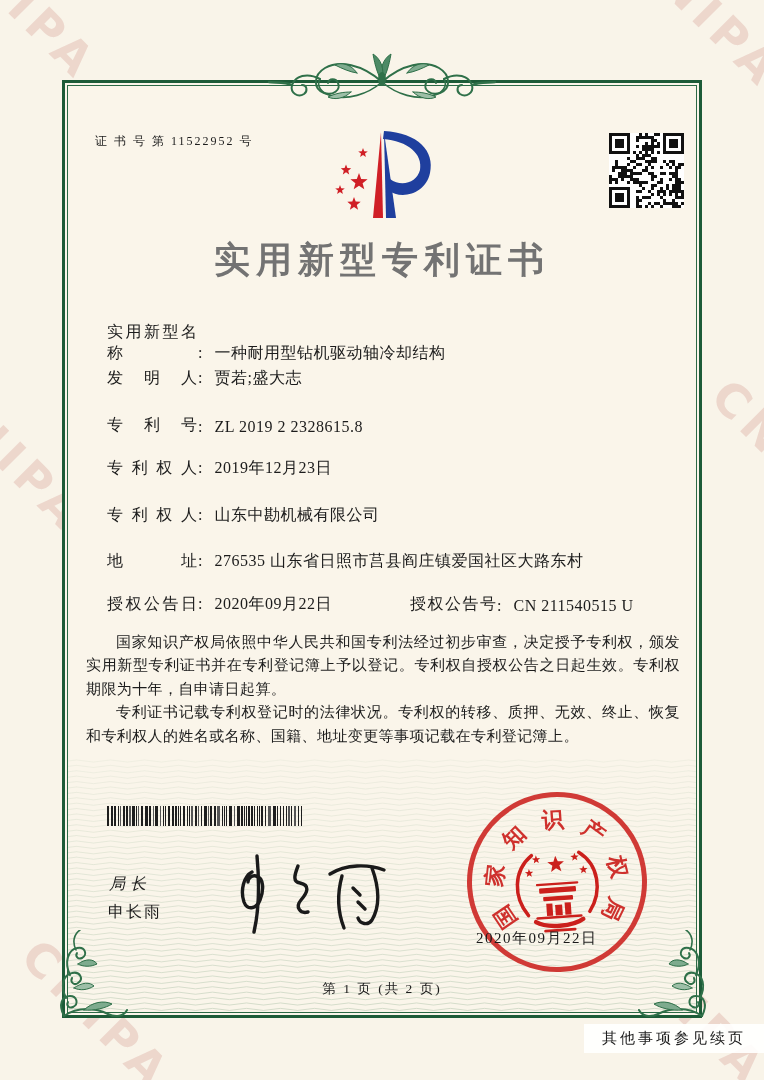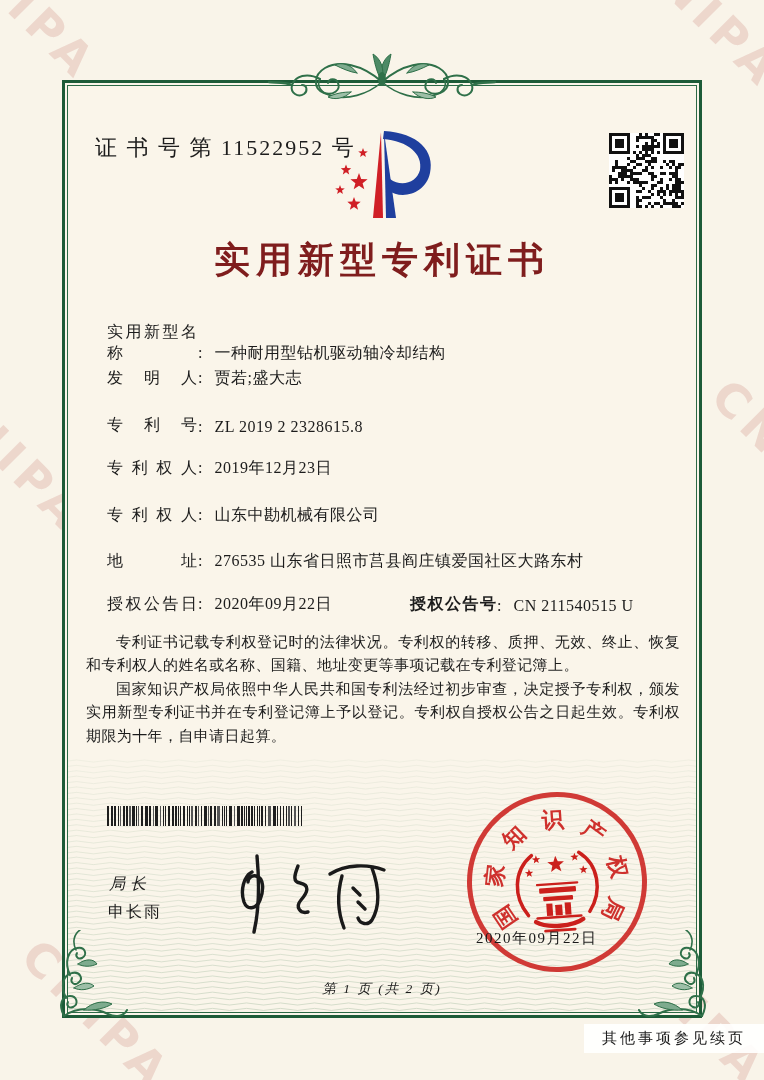--- a/index.html
+++ b/index.html
@@ -25,38 +25,38 @@
     position:absolute;left:2px;top:2px;right:2px;bottom:2px;
     border:1px solid #2c6a46;
   }
   .waves{position:absolute;left:3px;right:3px;bottom:3px;height:256px;}
   .ornament{position:absolute;pointer-events:none;}
   #orn-top{left:267px;top:52px;}
   #orn-bl{left:54px;top:930px;}
   #orn-br{left:638px;top:930px;}
   
   .cert-no{
-    position:absolute;left:95px;top:133px;font-size:22px;letter-spacing:2px;
+    position:absolute;left:95px;top:133px;font-size:12px;letter-spacing:2px;
   }
   .logo{position:absolute;left:332px;top:127px;}
   .qr{position:absolute;left:609px;top:133px;width:75px;height:75px;background:#fff;}
   .title{
     position:absolute;left:0;top:236px;width:100%;text-align:center;
-    font-size:36px;font-weight:bold;letter-spacing:6px;color:#7f1d1d;
+    font-size:36px;font-weight:bold;letter-spacing:6px;color:#737373;
   }
   
   .field-row{position:absolute;left:107px;width:560px;height:22px;font-size:16px;}
   .flabel{
     display:inline-block;width:90px;text-align:justify;text-align-last:justify;
     vertical-align:bottom;
   }
   .fcolon{margin-left:1px;}
   .fvalue{margin-left:8px;letter-spacing:0.5px;}
   .fgroup2{position:absolute;left:303px;top:0;white-space:nowrap;}
-  .fgroup2 .flabel{width:86px;font-weight:bold;}
+  .fgroup2 .flabel{width:86px;}
   
   .body-text{
     position:absolute;left:86px;top:631px;width:594px;
     font-size:15px;line-height:23.4px;text-align:justify;letter-spacing:0.4px;
   }
   .body-text p{margin:0;text-indent:2em;}
   
   .barcode{position:absolute;left:107px;top:806px;}
   .signer-title{position:absolute;left:109px;top:874px;font-size:16px;letter-spacing:5px;font-style:italic;}
   .signer-name{position:absolute;left:108px;top:902px;font-size:16px;letter-spacing:2px;}
@@ -74,21 +74,21 @@
     font-family:"Liberation Serif",serif;
   }
   .seal-emblem{position:absolute;left:50%;top:54%;transform:translate(-50%,-50%);}
   .seal-date{
     position:absolute;left:476px;top:929px;font-size:15px;letter-spacing:1.5px;
     color:#1a1a1a;z-index:5;
   }
   
   .page-info{
     position:absolute;left:62px;width:640px;top:980px;text-align:center;
-    font-size:13.5px;letter-spacing:2px;font-style:italic;
+    font-size:13.5px;letter-spacing:2px;
   }
   .cont-note{
     position:absolute;left:0;width:100%;top:1024px;text-align:right;
   }
   .cont-note span{
     display:inline-block;background:rgba(255,255,254,0.92);
     padding:5px 18px;font-size:15px;letter-spacing:3px;
   }
 </style>
 </head>
@@ -529,22 +529,22 @@
 <div class="field-row" style="top:594px">
   <span class="flabel">授权公告日</span><span class="fcolon">:</span>
   <span class="fvalue">2020年09月22日</span>
   <span class="fgroup2">
     <span class="flabel">授权公告号</span><span class="fcolon">:</span>
     <span class="fvalue">CN 211540515 U</span>
   </span>
 </div>
 
 <div class="body-text">
+  <p>国家知识产权局依照中华人民共和国专利法经过初步审查，决定授予专利权，颁发实用新型专利证书并在专利登记簿上予以登记。专利权自授权公告之日起生效。专利权期限为十年，自申请日起算。</p>
   <p>专利证书记载专利权登记时的法律状况。专利权的转移、质押、无效、终止、恢复和专利权人的姓名或名称、国籍、地址变更等事项记载在专利登记簿上。</p>
-  <p>国家知识产权局依照中华人民共和国专利法经过初步审查，决定授予专利权，颁发实用新型专利证书并在专利登记簿上予以登记。专利权自授权公告之日起生效。专利权期限为十年，自申请日起算。</p>
 </div>
 
 <svg class="barcode" id="barcode" width="198" height="20">
     <rect x="0" y="0" width="2" height="20" fill="#1e1e1e"></rect>
     <rect x="4" y="0" width="2" height="20" fill="#1e1e1e"></rect>
     <rect x="7" y="0" width="2" height="20" fill="#1e1e1e"></rect>
     <rect x="11" y="0" width="1" height="20" fill="#1e1e1e"></rect>
     <rect x="13" y="0" width="1" height="20" fill="#555"></rect>
     <rect x="16" y="0" width="2" height="20" fill="#1e1e1e"></rect>
     <rect x="19" y="0" width="2" height="20" fill="#1e1e1e"></rect>

